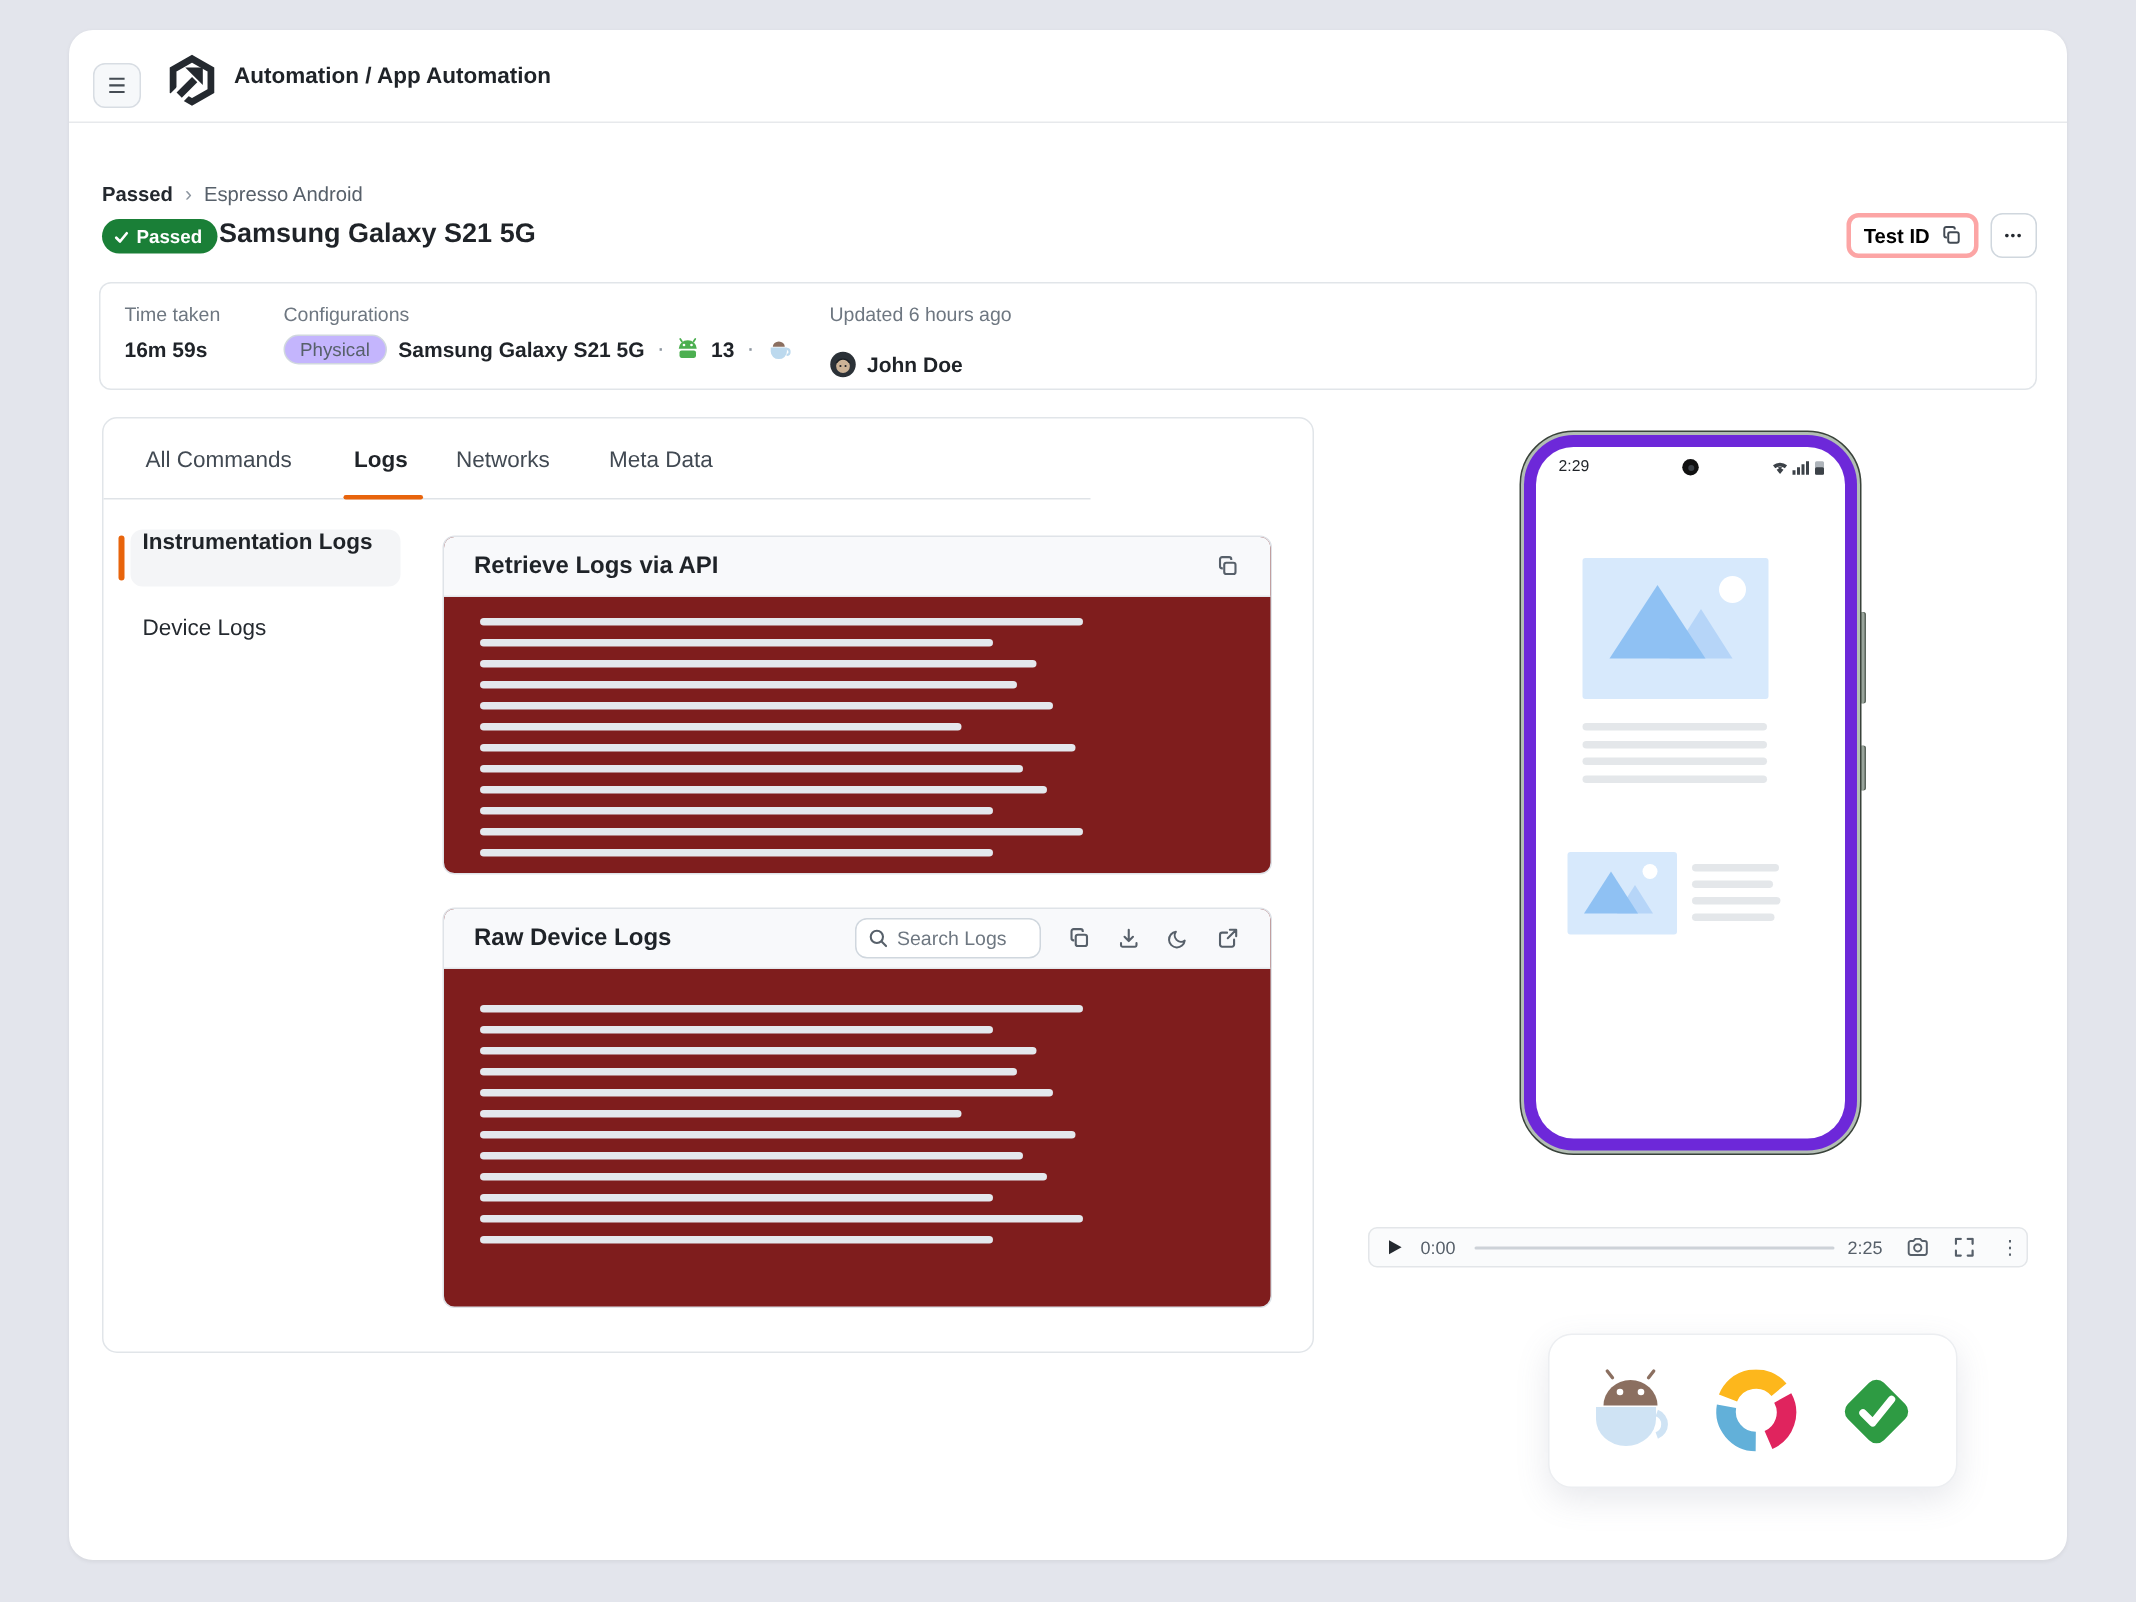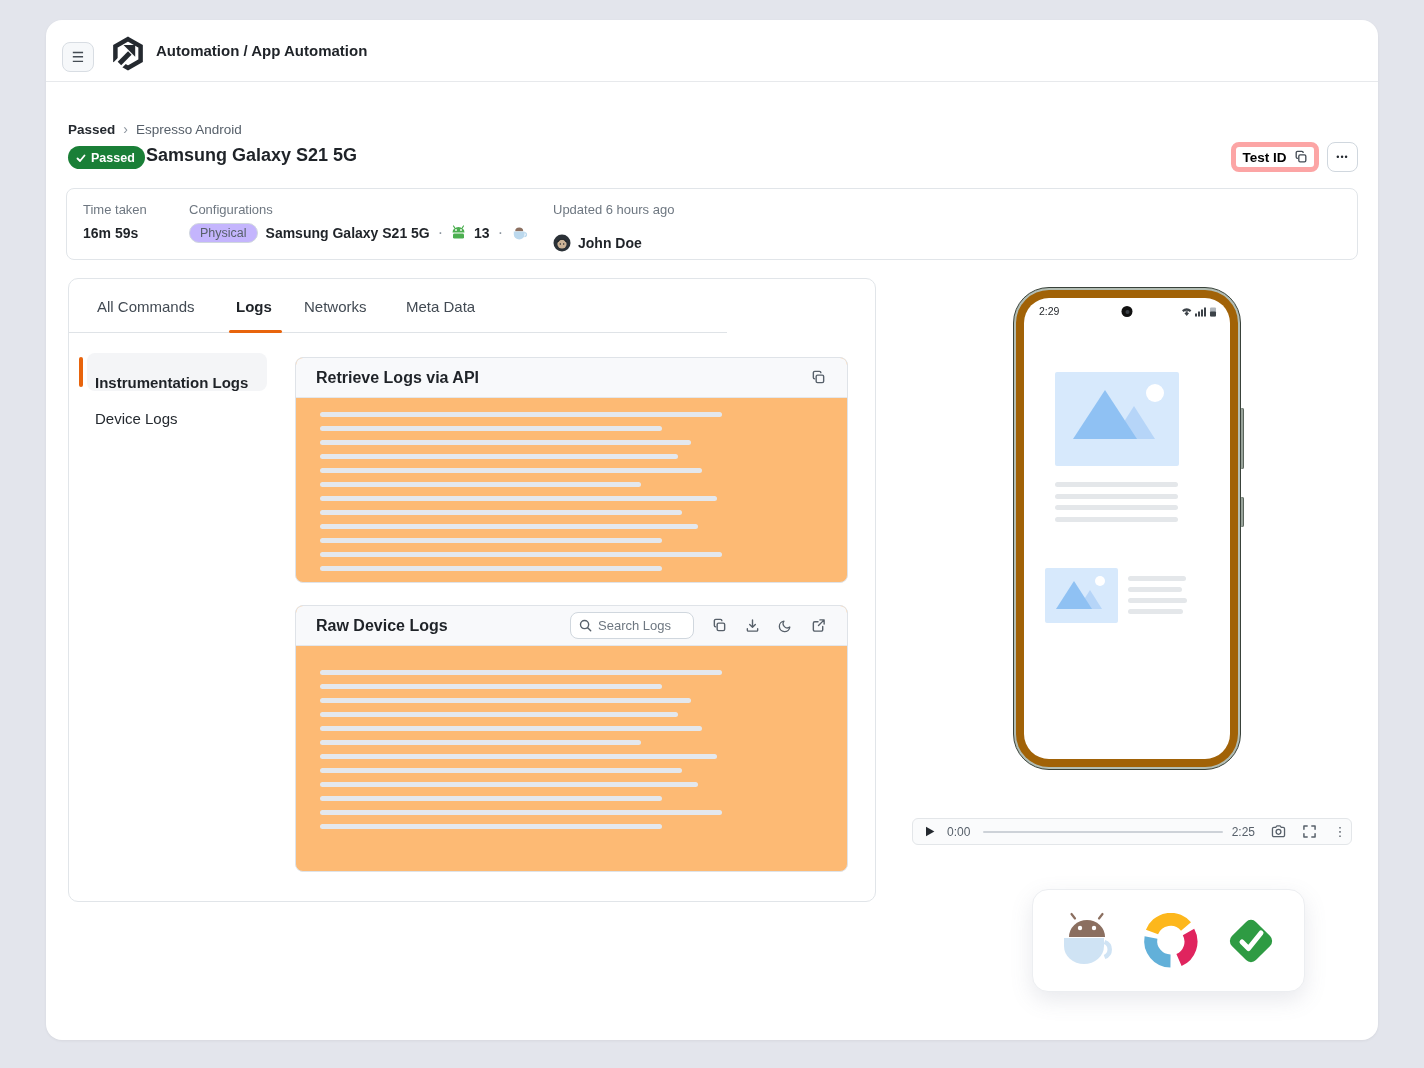--- a/index.html
+++ b/index.html
@@ -16,63 +16,63 @@
   .menu-btn{position:absolute;left:16px;top:22px;width:32px;height:30px;border:1px solid #D8DDE3;border-radius:8px;background:#F6F8FA;display:flex;align-items:center;justify-content:center;font-size:14px;color:#454c54;cursor:pointer;}
   .brand{position:absolute;left:64px;top:16px;width:36px;height:36px;}
   .app-title{position:absolute;left:110px;top:22px;font-size:15px;font-weight:700;}
   
   .breadcrumb{position:absolute;left:22px;top:101px;font-size:13.5px;display:flex;gap:8px;align-items:center;}
   .bc-link{font-weight:600;color:#24292F;cursor:pointer;}
   .bc-sep{color:#8C959F;font-size:14px;}
   .bc-current{color:#57606A;}
   .status-badge{position:absolute;left:22px;top:126px;height:23px;background:var(--passed-green);border-radius:12px;color:#fff;display:flex;align-items:center;gap:5px;padding:0 10px 0 8px;font-size:12.5px;font-weight:600;}
   .page-title{position:absolute;left:100px;top:125px;font-size:18px;font-weight:700;}
-  .testid-btn{position:absolute;left:1185px;top:122px;width:88px;height:30px;border:5px solid #fca5a5;border-radius:8px;background:#fff;display:flex;align-items:center;justify-content:center;gap:7px;font-size:13.5px;font-weight:600;cursor:pointer;}
+  .testid-btn{position:absolute;left:1185px;top:122px;width:88px;height:30px;border:3px solid #fca5a5;border-radius:8px;background:#fff;display:flex;align-items:center;justify-content:center;gap:7px;font-size:13.5px;font-weight:600;cursor:pointer;}
   .more-btn{position:absolute;left:1281px;top:122px;width:31px;height:30px;border:1px solid #D0D7DE;border-radius:8px;background:#fff;display:flex;align-items:center;justify-content:center;font-size:15px;letter-spacing:1px;color:#24292F;cursor:pointer;}
   
   .summary{position:absolute;left:20px;top:168px;width:1292px;height:72px;border:1px solid var(--border);border-radius:8px;}
   .sum-label{font-size:13px;color:var(--muted);}
   .sum-col1{position:absolute;left:16px;top:13px;}
   .sum-col2{position:absolute;left:122px;top:13px;}
   .sum-col3{position:absolute;left:486px;top:13px;}
   .sum-value{margin-top:8px;font-size:14px;font-weight:700;}
   .cfg-row{margin-top:6px;display:flex;align-items:center;gap:8px;}
   .pill{border:1px solid #D0D7DE;border-radius:11px;padding:2px 10px;font-size:12.5px;color:#57606A;background:#c4b5fd;}
   .device-name{font-size:14px;font-weight:700;}
   .dot-sep{color:#8C959F;}
   .os-num{font-size:14px;font-weight:600;}
   .user-row{margin-top:17px;display:flex;align-items:center;gap:7px;font-size:14px;font-weight:700;}
   
   .main-panel{position:absolute;left:22px;top:258px;width:808px;height:624px;border:1px solid var(--border);border-radius:10px;background:#fff;}
   .tabstrip-line{position:absolute;left:0;top:53px;width:658px;height:1px;background:#DFE3E7;}
   .tab{position:absolute;top:19px;font-size:15px;color:#424A53;cursor:pointer;white-space:nowrap;}
   .tab.active{color:#1F2328;font-weight:700;}
   .tab-underline{position:absolute;left:160px;top:51px;width:53px;height:3px;background:var(--accent);border-radius:2px;}
-  .lognav-item-active{position:absolute;left:18px;top:74px;width:180px;height:38px;background:#F4F5F7;border-radius:8px;display:flex;align-items:flex-end;padding-left:8px;font-size:15px;font-weight:600;cursor:pointer;}
+  .lognav-item-active{position:absolute;left:18px;top:74px;width:180px;height:38px;background:#F4F5F7;border-radius:8px;display:flex;align-items:flex-start;padding-left:8px;font-size:15px;font-weight:600;cursor:pointer;}
   .lognav-bar{position:absolute;left:10px;top:78px;width:4px;height:30px;background:var(--accent);border-radius:2px;}
   .lognav-item{position:absolute;left:26px;top:131px;font-size:15px;color:#24292F;cursor:pointer;}
   
-  .panel{position:absolute;left:226px;width:553px;border:1px solid #DFE3E8;border-radius:8px;background:#fdba74;overflow:hidden;}
+  .panel{position:absolute;left:226px;width:553px;border:1px solid #DFE3E8;border-radius:8px;background:#7f1d1d;overflow:hidden;}
   .panel-a{top:78px;height:226px;}
   .panel-b{top:326px;height:267px;}
   .panel-head{height:40px;background:#F8F9FB;border-bottom:1px solid #E4E7EB;display:flex;align-items:center;padding:0 18px 0 20px;}
   .panel-title{font-size:16px;font-weight:600;flex:0 0 auto;}
   .panel-head .spacer{flex:1;}
   .icon-btn{width:22px;height:22px;display:flex;align-items:center;justify-content:center;color:var(--icon);cursor:pointer;background:none;border:none;}
   .head-icons{display:flex;align-items:center;gap:11px;margin-left:14px;}
   .search-box{display:flex;align-items:center;gap:6px;width:124px;height:27px;border:1px solid #D0D7DE;border-radius:8px;background:#fff;padding:0 8px;}
   .search-box input{border:none;outline:none;width:86px;font-size:13px;color:#24292F;font-family:inherit;background:transparent;}
   .search-box input::placeholder{color:#6E7781;}
   .panel-body{padding:14px 24px 0 24px;}
   .panel-b .panel-body{padding-top:24px;}
   .skel-line{height:5px;border-radius:2.5px;background:var(--skeleton);margin-bottom:9px;}
   
   .phone{position:absolute;left:967px;top:267px;width:228px;height:483px;}
   .phone-frame{position:absolute;inset:0;border-radius:36px;background:#B2BDB4;border:1.5px solid #39423A;padding:2px;z-index:1;}
-  .phone-bezel{width:100%;height:100%;border-radius:33px;background:#a16207;padding:8px;}
+  .phone-bezel{width:100%;height:100%;border-radius:33px;background:#6d28d9;padding:8px;}
   .phone-screen{position:relative;width:100%;height:100%;border-radius:25px;background:#fff;overflow:hidden;}
   .side-btn{position:absolute;right:-3px;width:5px;background:#99A49B;border-radius:2px;z-index:0;box-shadow:inset -1px 0 0 #5b655c;}
   .vol-btn{top:121px;height:61px;}
   .pow-btn{top:210px;height:30px;}
   .scr-time{position:absolute;left:15px;top:7px;font-size:10.5px;color:#1F2328;}
   .punch{position:absolute;left:50%;top:8px;transform:translateX(-50%);width:11px;height:11px;border-radius:50%;background:#111;display:flex;align-items:center;justify-content:center;}
   .punch::after{content:"";width:4px;height:4px;border-radius:50%;background:#3a3f45;}
   .scr-status{position:absolute;right:11px;top:8px;}
   .img-ph{position:absolute;background:var(--placeholder-blue);border-radius:2px;overflow:hidden;}
   .big-img{left:31px;top:74px;width:124px;height:94px;}

